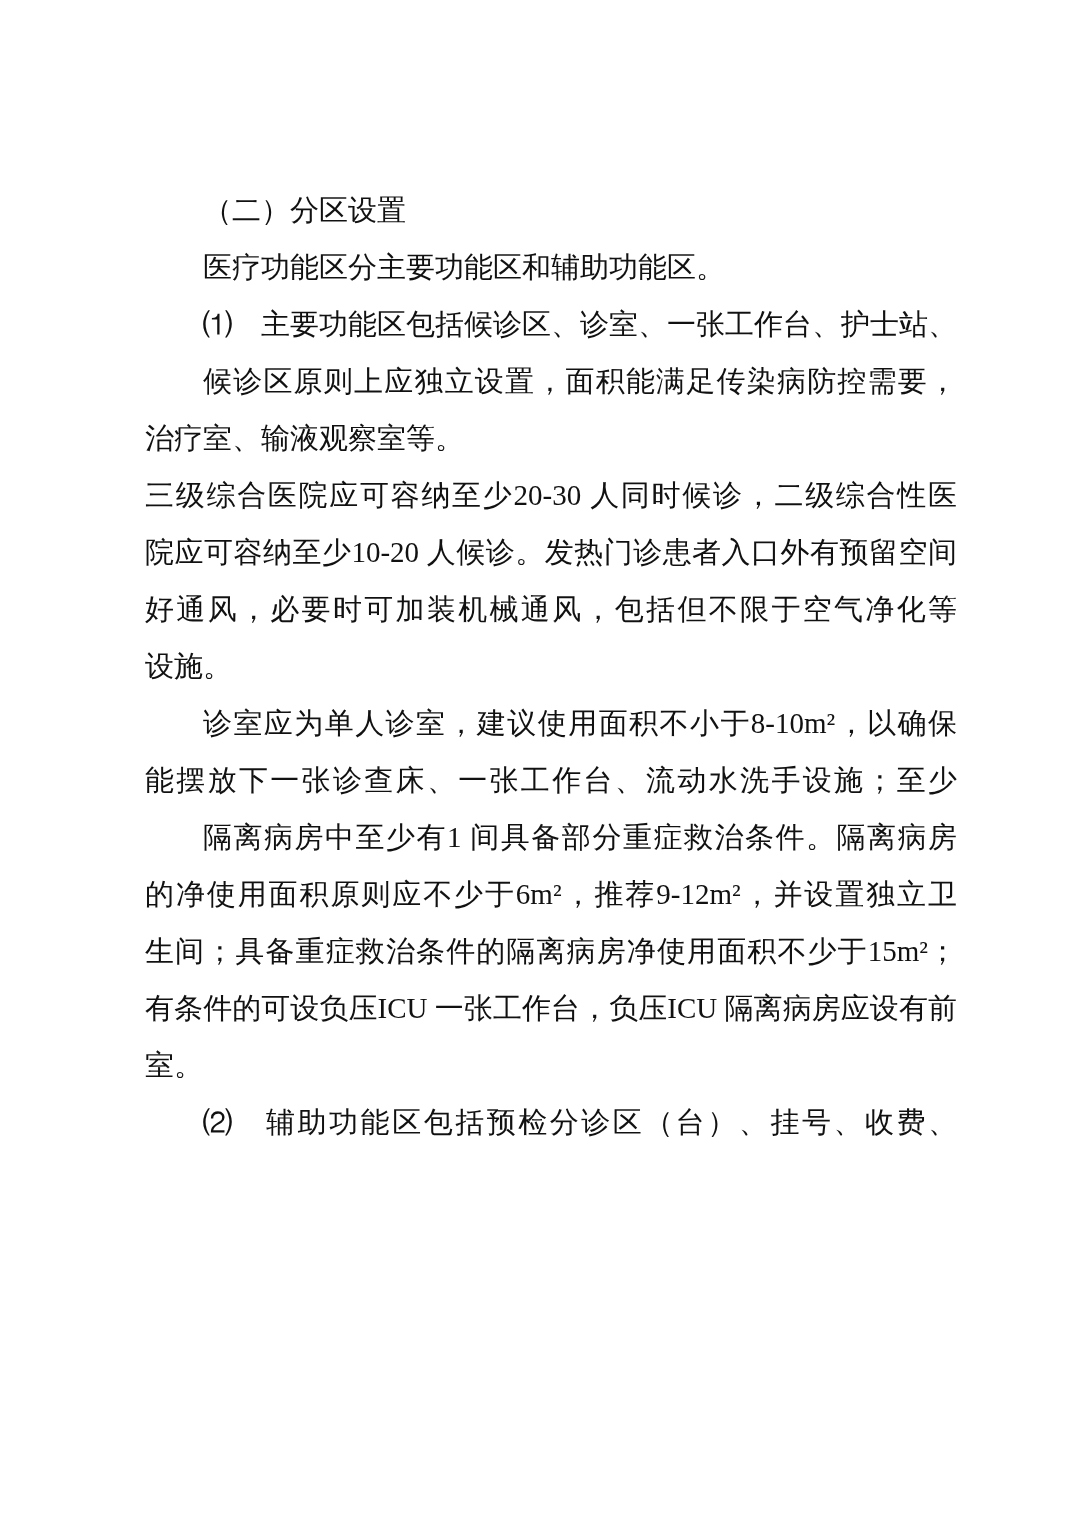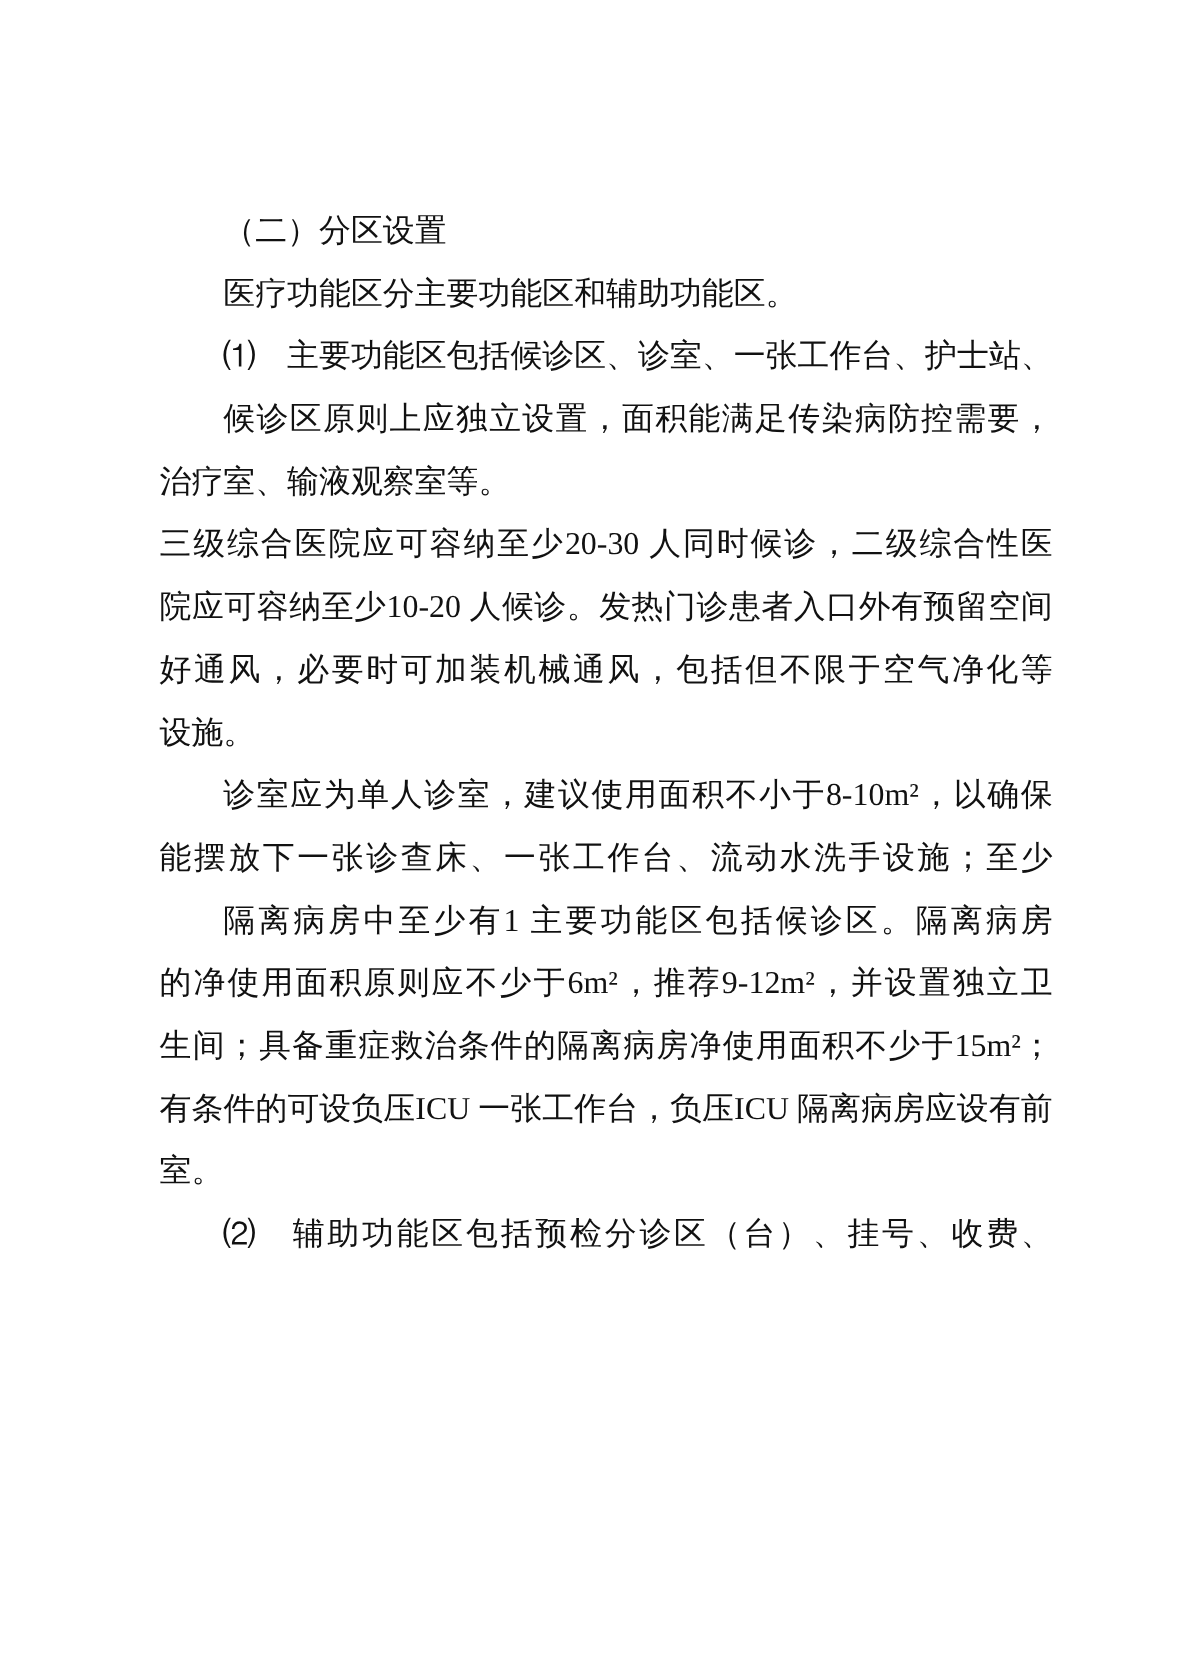--- a/index.html
+++ b/index.html
@@ -88,21 +88,21 @@
       <div class="line indent">医疗功能区分主要功能区和辅助功能区。</div>
       <div class="line indent justified">⑴　主要功能区包括候诊区、诊室、一张工作台、护士站、</div>
       <div class="line indent justified">候诊区原则上应独立设置，面积能满足传染病防控需要，</div>
       <div class="line">治疗室、输液观察室等。</div>
       <div class="line justified">三级综合医院应可容纳至少20-30 人同时候诊，二级综合性医</div>
       <div class="line justified">院应可容纳至少10-20 人候诊。发热门诊患者入口外有预留空间</div>
       <div class="line justified">好通风，必要时可加装机械通风，包括但不限于空气净化等</div>
       <div class="line">设施。</div>
       <div class="line indent justified">诊室应为单人诊室，建议使用面积不小于8-10m²，以确保</div>
       <div class="line justified">能摆放下一张诊查床、一张工作台、流动水洗手设施；至少</div>
-      <div class="line indent justified">隔离病房中至少有1 主要功能区包括候诊区。隔离病房</div>
+      <div class="line indent justified">隔离病房中至少有1 间具备部分重症救治条件。隔离病房</div>
       <div class="line justified">的净使用面积原则应不少于6m²，推荐9-12m²，并设置独立卫</div>
       <div class="line justified">生间；具备重症救治条件的隔离病房净使用面积不少于15m²；</div>
       <div class="line justified">有条件的可设负压ICU 一张工作台，负压ICU 隔离病房应设有前</div>
       <div class="line">室。</div>
       <div class="line indent justified">⑵　辅助功能区包括预检分诊区（台）、挂号、收费、</div>
     </div>
 
   <div class="page-num">- 8 -</div>
 
   <div class="wm-bg"></div>

